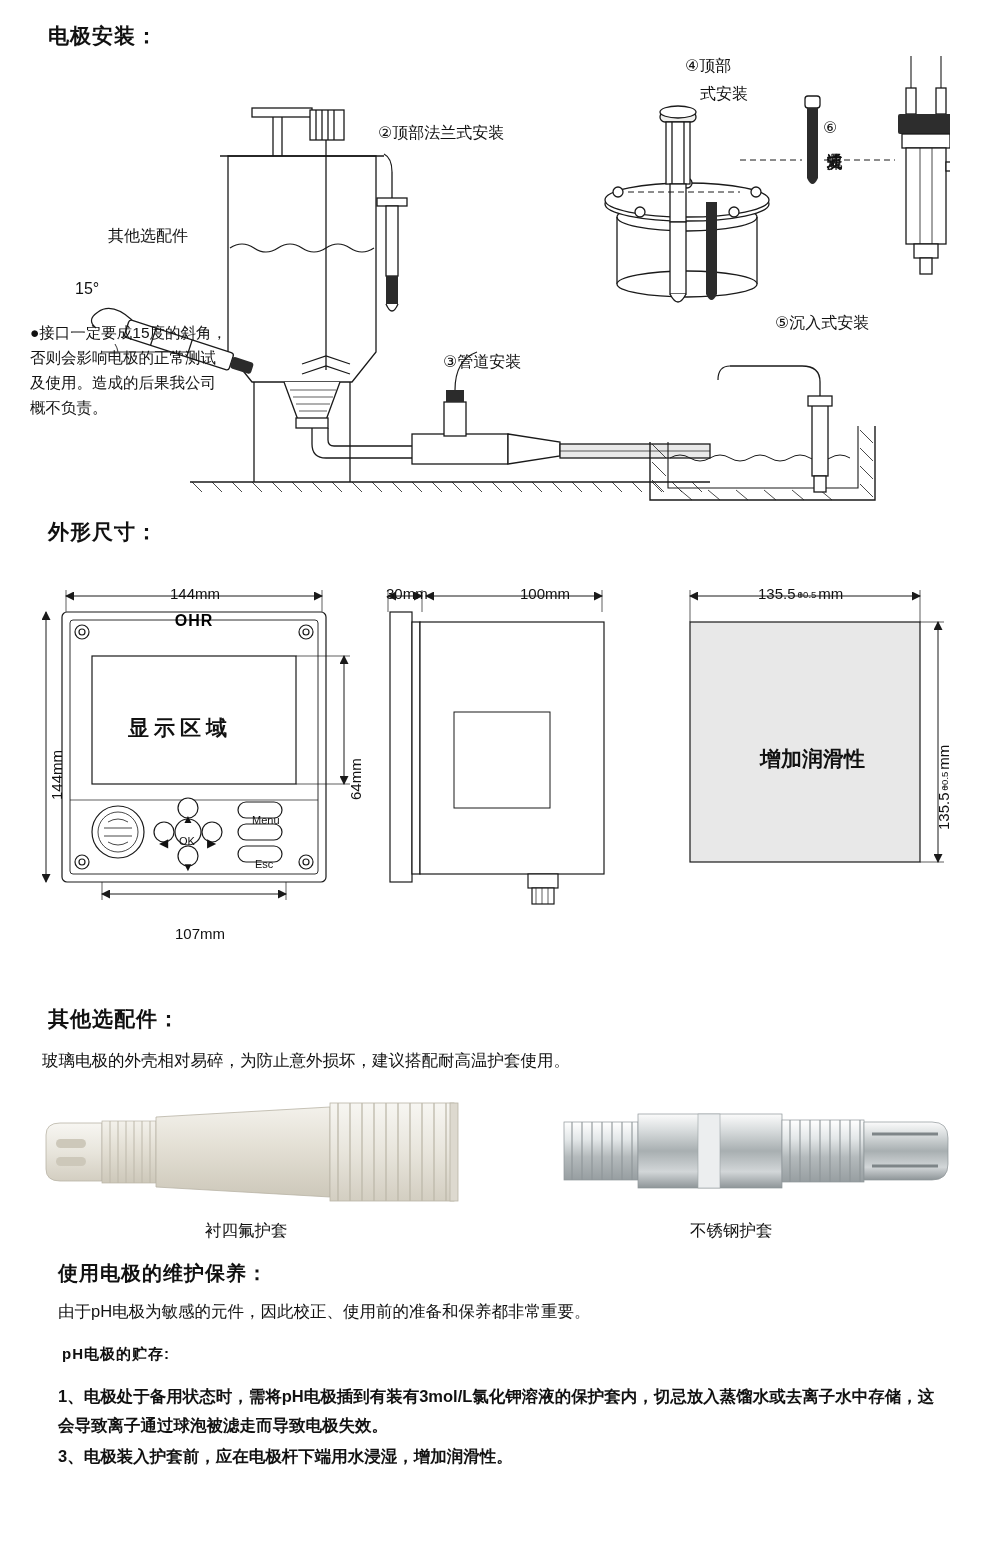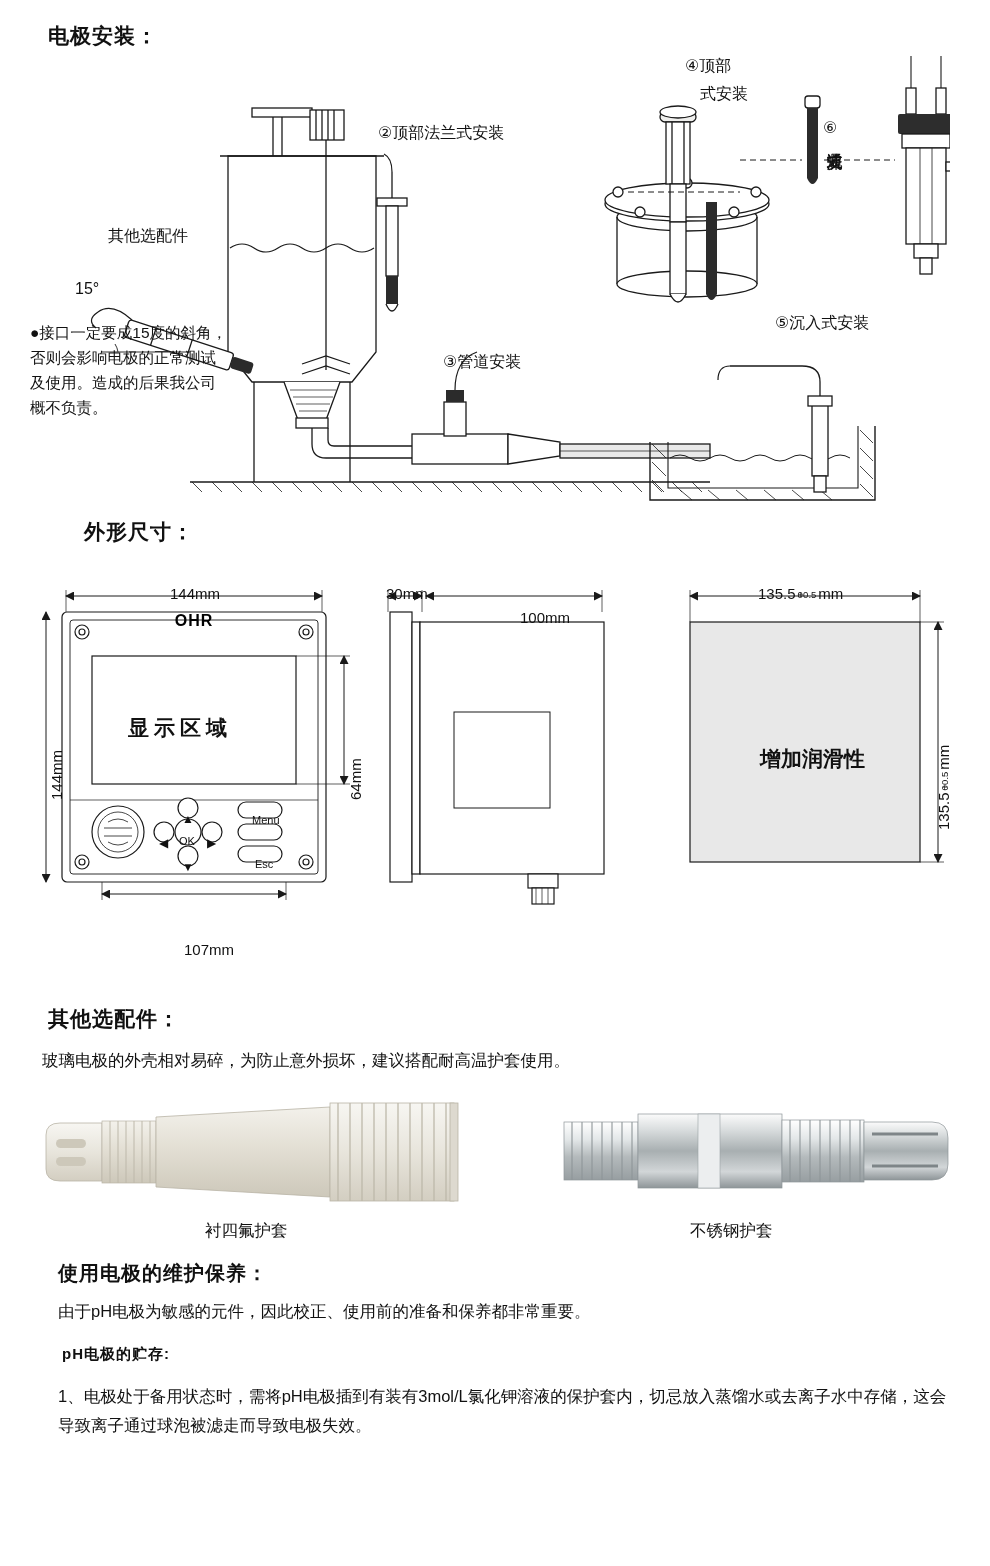--- a/index.html
+++ b/index.html
@@ -45,21 +45,21 @@
 
   .lbl { position: absolute; font-size: 16px; white-space: nowrap; }
   .lbl-v {
     position: absolute; font-size: 16px;
     writing-mode: vertical-rl;
     text-orientation: upright;
     line-height: 1.15;
   }
 
   
-  #sec-dim-title { position: absolute; left: 48px; top: 518px; margin-left: 36px; }
+  #sec-dim-title { position: absolute; left: 48px; top: 518px; }
   #dim-diagram { position: absolute; left: 30px; top: 560px; width: 930px; height: 400px; }
 
   .dim-text { position: absolute; font-size: 15px; white-space: nowrap; }
   .dim-text-v {
     position: absolute; font-size: 15px;
     transform-origin: 0 0;
     transform: rotate(-90deg);
     white-space: nowrap;
   }
   .sup { font-size: 9.5px; vertical-align: super; line-height: 0; }
@@ -70,21 +70,21 @@
   #acc-desc { position: absolute; left: 42px; top: 1046px; }
   #acc-caption-1 { position: absolute; left: 205px; top: 1220px; font-size: 16.5px; }
   #acc-caption-2 { position: absolute; left: 690px; top: 1220px; font-size: 16.5px; text-align: right; }
 
   
   #sec-maint-title { position: absolute; left: 58px; top: 1260px; font-size: 20px; }
   #maint-desc { position: absolute; left: 58px; top: 1297px; }
 
   #sec-store-title { position: absolute; left: 62px; top: 1345px; font-size: 15px; }
   #store-list { position: absolute; left: 58px; top: 1382px; width: 890px; }
-  #store-list p { margin: 0 0 2px 0; }
+  #store-list p { margin: 0 0 2px 0; font-weight: bold; }
 </style>
 </head>
 <body>
 
 <div class="section-title" id="sec-install-title">电极安装：</div>
 
 <div id="install-diagram">
   <svg width="910" height="450" viewBox="0 0 910 450" xmlns="http://www.w3.org/2000/svg">
     <g fill="none" stroke="#1a1a1a" stroke-width="1.3">
 
@@ -354,33 +354,33 @@
       <line x1="890" y1="62" x2="914" y2="62" stroke-width="0.7"></line>
       <line x1="890" y1="302" x2="914" y2="302" stroke-width="0.7"></line>
     </g>
     <text x="164" y="66" text-anchor="middle" font-family="Liberation Sans, sans-serif" font-size="16" font-weight="bold" letter-spacing="1">OHR</text>
   </svg>
 </div>
 
 <div class="dim-text" style="left:170px; top:585px;">144mm</div>
 <div class="dim-text-v" style="left:48px; top:800px;">144mm</div>
 <div class="dim-text-v" style="left:347px; top:800px;">64mm</div>
-<div class="dim-text" style="left:184px; top:925px;margin-top:16px;">107mm</div>
+<div class="dim-text" style="left:175px; top:925px;">107mm</div>
 <div style="position:absolute; left:128px; top:714px; font-size:21px; font-weight:bold; letter-spacing:5px;">显示区域</div>
 
 <div style="position:absolute; left:182px; top:812px; font-size:12px;">▲</div>
 <div style="position:absolute; left:182px; top:860px; font-size:12px;">▼</div>
 <div style="position:absolute; left:159px; top:836px; font-size:12px;">◀</div>
 <div style="position:absolute; left:207px; top:836px; font-size:12px;">▶</div>
 <div style="position:absolute; left:179px; top:835px; font-size:11px;">OK</div>
 <div style="position:absolute; left:252px; top:814px; font-size:11px;">Menu</div>
 <div style="position:absolute; left:255px; top:858px; font-size:11px;">Esc</div>
 
 <div class="dim-text" style="left:386px; top:585px;">30mm</div>
-<div class="dim-text" style="left:520px; top:585px;margin-top:24px;">100mm</div>
+<div class="dim-text" style="left:520px; top:585px;">100mm</div>
 
 <div class="dim-text" style="left:758px; top:585px;">
   <span>135.5</span><span style="display:inline-block; vertical-align:middle; line-height:1; text-align:left; margin:0 2px;">
     <span class="sup" style="display:block; font-size:9.5px;">+0.5</span>
     <span class="sub" style="display:block; font-size:9.5px;">0</span>
   </span><span>mm</span>
 </div>
 
 <div class="dim-text-v" style="left:935px; top:830px;">
   <span>135.5</span><span style="display:inline-block; vertical-align:middle; line-height:1; text-align:left; margin:0 2px;">
@@ -495,13 +495,14 @@
 <div id="acc-caption-1">衬四氟护套</div>
 <div id="acc-caption-2">不锈钢护套</div>
 
 <div class="section-title" id="sec-maint-title">使用电极的维护保养：</div>
 <div class="body-text" id="maint-desc">由于pH电极为敏感的元件，因此校正、使用前的准备和保养都非常重要。</div>
 
 <div class="section-title" id="sec-store-title">pH电极的贮存:</div>
 
 <div class="body-text" id="store-list">
   <p>1、电极处于备用状态时，需将pH电极插到有装有3mol/L氯化钾溶液的保护套内，切忌放入蒸馏水或去离子水中存储，这会导致离子通过球泡被滤走而导致电极失效。</p>
+  <p>3、电极装入护套前，应在电极杆下端用水浸湿，增加润滑性。</p>
 </div>
 
 </body></html>

